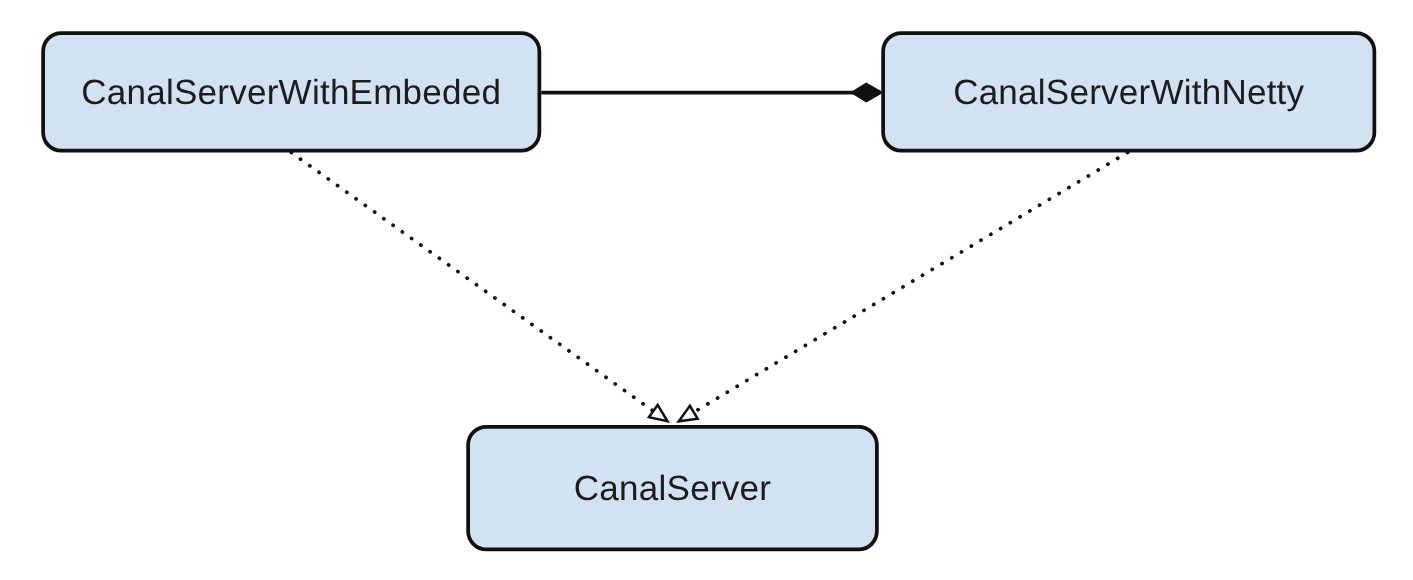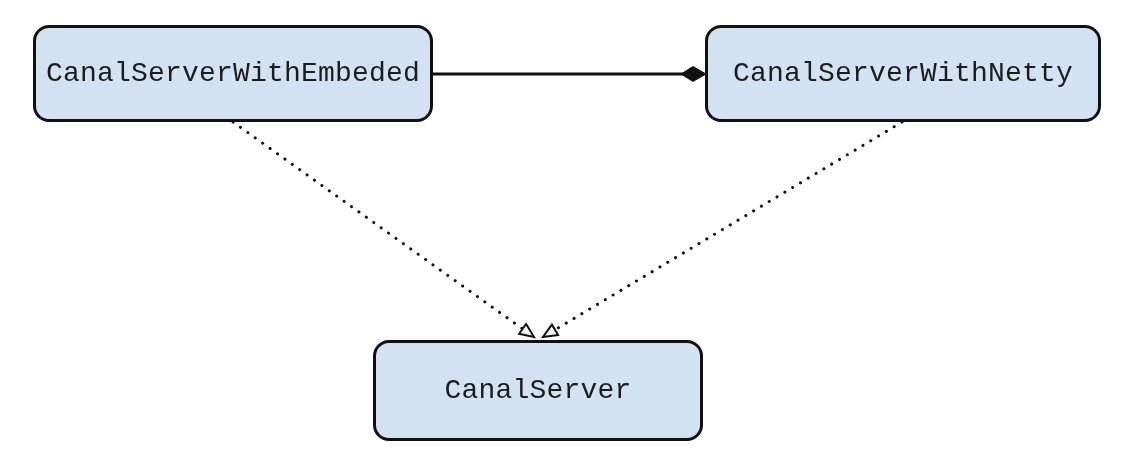--- a/index.html
+++ b/index.html
@@ -5,21 +5,21 @@
   html, body {
     margin: 0;
     padding: 0;
     background: var(--background, #ffffff);
   }
   .canvas {
     position: relative;
     width: 1130px;
     height: 464px;
     background: var(--background, #ffffff);
-    font-family: Liberation Mono, monospace;
+    font-family: Liberation Sans, sans-serif;
     overflow: hidden;
   }
   .edge-layer {
     position: absolute;
     left: 0;
     top: 0;
     width: 1130px;
     height: 464px;
   }
   .solid-edge {

